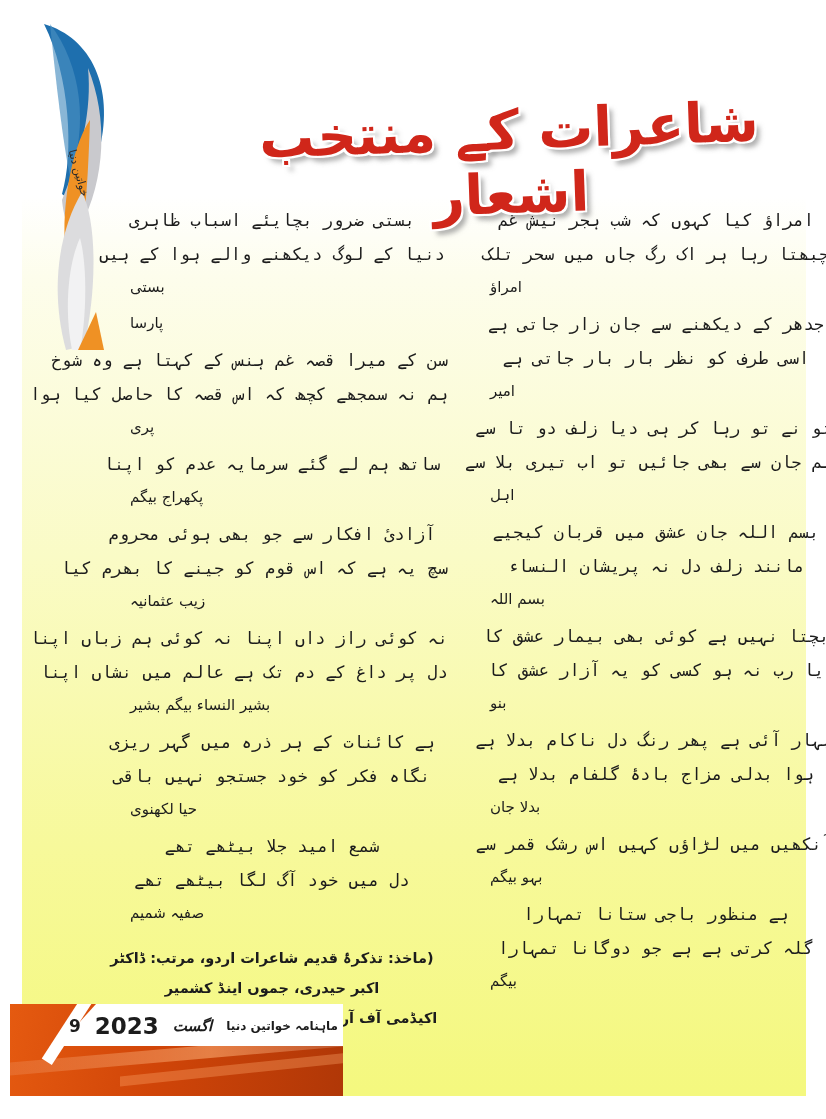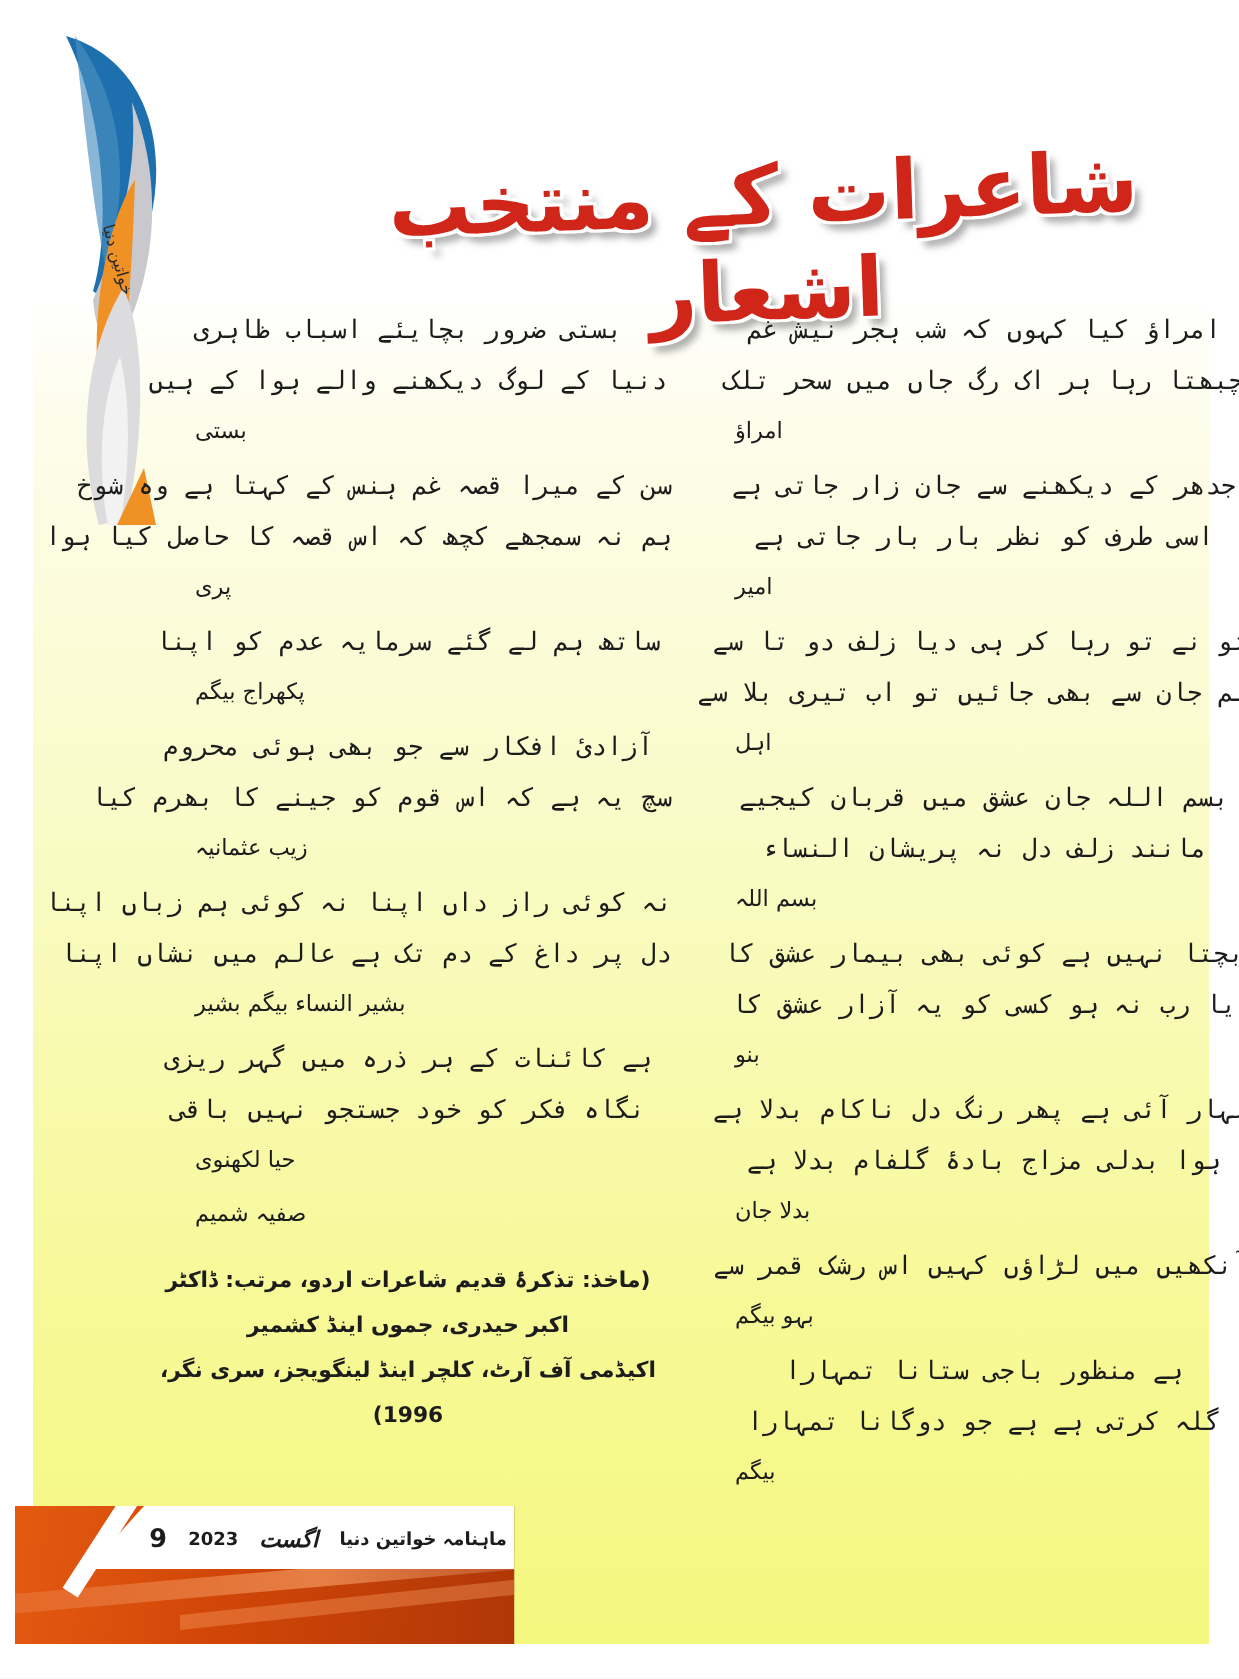--- a/index.html
+++ b/index.html
@@ -69,21 +69,21 @@
   .footer-slash{
     position:absolute;left:52px;top:-14px;width:12px;height:78px;
     background:#ffffff;transform:rotate(33deg);
   }
   .footer-text{
     position:absolute;left:60px;top:8px;width:268px;height:28px;
     display:flex;align-items:center;direction:rtl;gap:14px;padding-right:6px;
   }
   .footer-magazine{font-size:12px;font-weight:bold;white-space:nowrap;}
   .footer-month{font-size:15px;font-weight:bold;font-style:italic;}
-  .footer-year{font-size:12px;font-weight:bold;direction:ltr;}
+  .footer-year{font-size:23px;font-weight:bold;direction:ltr;}
   .footer-page{font-size:17px;font-weight:bold;direction:ltr;margin-inline-start:34px;}
 </style>
 </head>
 <body>
 
 <div class="page">
 
   <div class="content-bg"></div>
 
   <svg class="swoosh" viewBox="0 0 96 326" aria-hidden="true">
@@ -149,20 +149,21 @@
     <div class="poet">بیگم</div>
   </div>
 
   <div class="col col-left">
     <div class="couplet">
       <div class="line">بستی ضرور بچایئے اسباب ظاہری</div>
       <div class="line">دنیا کے لوگ دیکھنے والے ہوا کے ہیں</div>
     </div>
     <div class="poet">بستی</div>
 
+    <div class="poet">پارسا</div>
 
     <div class="couplet">
       <div class="line">سن کے میرا قصہ غم ہنس کے کہتا ہے وہ شوخ</div>
       <div class="line">ہم نہ سمجھے کچھ کہ اس قصہ کا حاصل کیا ہوا</div>
     </div>
     <div class="poet">پری</div>
 
     <div class="couplet">
       <div class="line">ساتھ ہم لے گئے سرمایہ عدم کو اپنا</div>
     </div>
@@ -179,20 +180,24 @@
       <div class="line">دل پر داغ کے دم تک ہے عالم میں نشاں اپنا</div>
     </div>
     <div class="poet">بشیر النساء بیگم بشیر</div>
 
     <div class="couplet">
       <div class="line">ہے کائنات کے ہر ذرہ میں گہر ریزی</div>
       <div class="line">نگاہ فکر کو خود جستجو نہیں باقی</div>
     </div>
     <div class="poet">حیا لکھنوی</div>
 
+    <div class="couplet">
+      <div class="line">شمع امید جلا بیٹھے تھے</div>
+      <div class="line">دل میں خود آگ لگا بیٹھے تھے</div>
+    </div>
     <div class="poet">صفیہ شمیم</div>
 
     <div class="source-note">
       <div>(ماخذ: تذکرۂ قدیم شاعرات اردو، مرتب: ڈاکٹر اکبر حیدری، جموں اینڈ کشمیر</div>
       <div>اکیڈمی آف آرٹ، کلچر اینڈ لینگویجز، سری نگر، 1996)</div>
     </div>
   </div>
 
   <div class="footer">
     <div class="footer-orange"></div>

